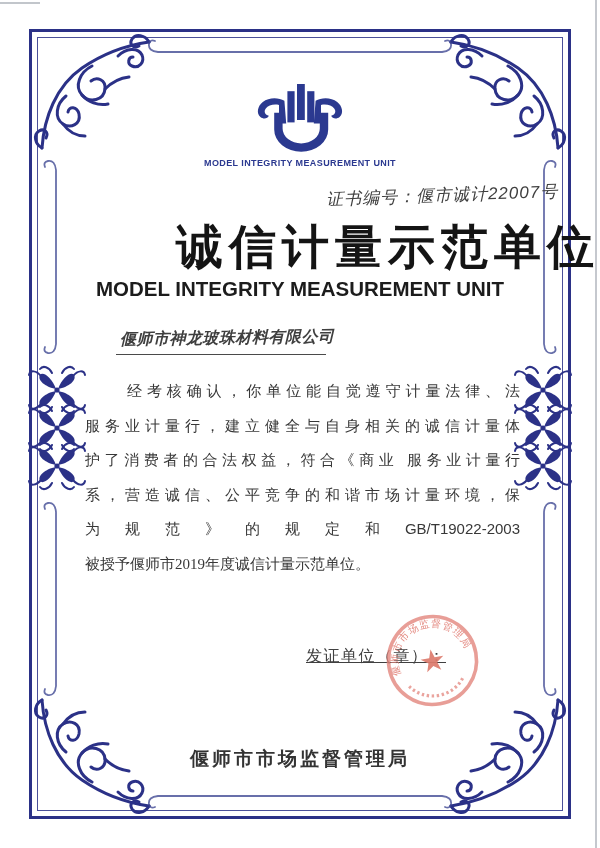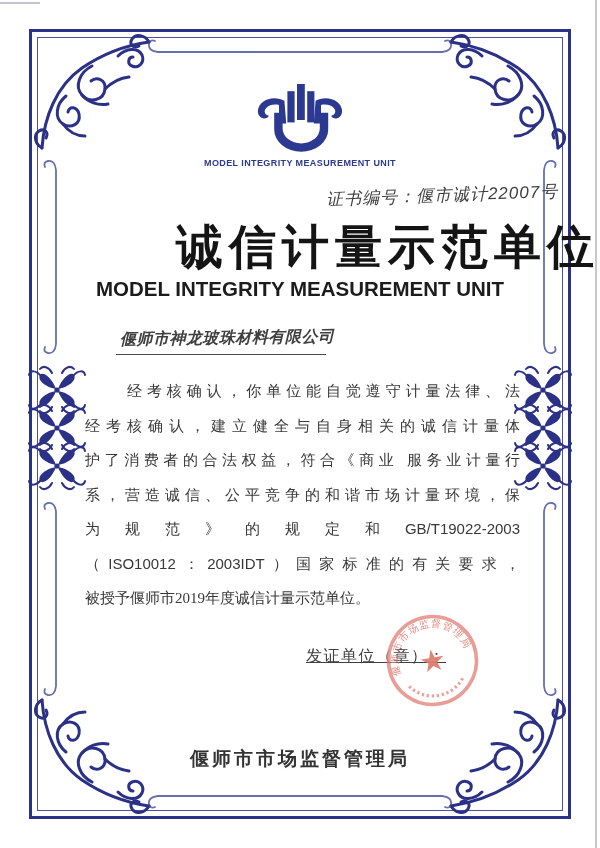--- a/index.html
+++ b/index.html
@@ -160,25 +160,24 @@
 
   <div class="title-zh">诚信计量示范单位</div>
   <div class="title-en">MODEL INTEGRITY MEASUREMENT UNIT</div>
 
   <div class="company-line">
     <span class="company-text">偃师市神龙玻珠材料有限公司</span>
   </div>
 
   <div class="body-block">
     <div class="body-line indent">经考核确认，你单位能自觉遵守计量法律、法</div>
-    <div class="body-line">经考核确认，建立健全与自身相关的诚信计量体</div>
+    <div class="body-line">服务业计量行，建立健全与自身相关的诚信计量体</div>
     <div class="body-line">护了消费者的合法权益，符合《商业 服务业计量行</div>
     <div class="body-line">系，营造诚信、公平竞争的和谐市场计量环境，保</div>
     <div class="body-line">为规范》的规定和GB/T19022-2003</div>
-    <div class="body-line">（ISO10012：2003IDT）国家标准的有关要求，</div>
     <div class="body-line last">被授予偃师市2019年度诚信计量示范单位。</div>
   </div>
 
   <div class="issue-label">发证单位（章）：</div>
 
   <svg class="seal" viewBox="0 0 145 145">
     <g transform="rotate(-10 72.5 72.5)">
       <circle cx="72.5" cy="72.5" r="44" fill="none" stroke="#e2837a" stroke-width="3.6" opacity=".85"></circle>
       <path id="sealArc" d="M40,85 A34.5,34.5 0 1 1 105,85" fill="none"></path>
       <text font-size="10" fill="#e2837a" letter-spacing="1" font-family="Liberation Sans, sans-serif">

